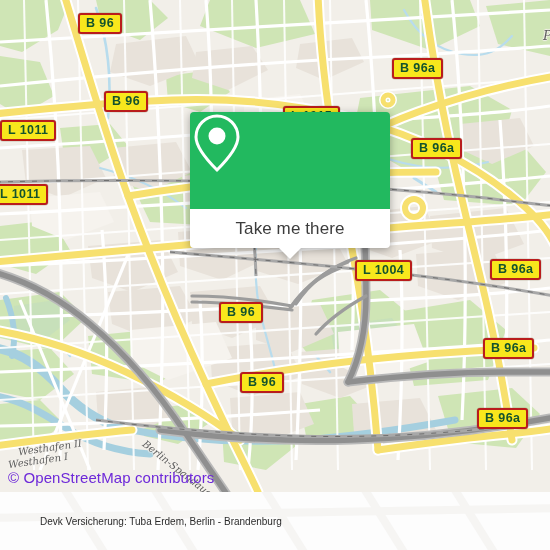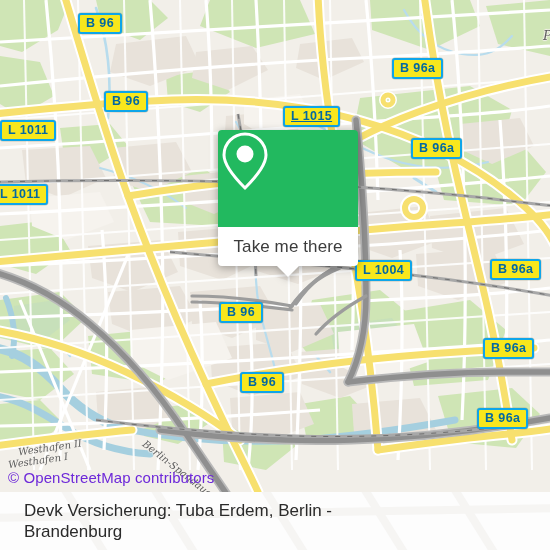--- a/index.html
+++ b/index.html
@@ -17,23 +17,23 @@
     width: 550px; height: 492px;
     overflow: hidden;
     background: #f2efe9;
   }
   #map svg { position: absolute; left: 0; top: 0; display: block; }
 
   
   .shield {
     position: absolute;
     background: #f8e71c;
-    border: 2px solid #0ea5e9;
+    border: 2px solid #b91c1c;
     border-radius: 3px;
-    color: #0369a1;
+    color: #14532d;
     font-size: 12.5px;
     font-weight: bold;
     letter-spacing: .4px;
     padding: 1px 6px 2px 6px;
     line-height: 14px;
     white-space: nowrap;
     box-shadow: 0 0 0 0.5px rgba(120,115,80,.35);
   }
 
   
@@ -55,25 +55,24 @@
     left: 8px; bottom: 6px;
     font-size: 15px;
     color: #6d28d9;
     letter-spacing: .1px;
     white-space: nowrap;
   }
 
   
   #popup {
     position: absolute;
-    left: 190px; top: 130px;
-    width: 140px;
+    left: 190px; top: 112px;
+    width: 200px;
     border-radius: 4px;
     filter: drop-shadow(0 2px 4px rgba(0,0,0,.33));
-    margin-left: 28px;
   }
   #popup-head {
     background: #22b95f;
     height: 97px;
     border-radius: 4px 4px 0 0;
     display: flex; align-items: center; justify-content: center;
   }
   #popup-foot {
     background: #ffffff;
     height: 39px;
@@ -106,23 +105,23 @@
     align-items: center;
     overflow: hidden;
   }
   #footer-watermark {
     position: absolute; left: 0; top: 0;
     width: 550px; height: 58px;
     opacity: .5;
   }
   #footer-title {
     position: relative;
-    margin-left: 24px;
+    margin-left: 40px;
     width: 355px;
-    font-size: 17px;
+    font-size: 10px;
     line-height: 21px;
     color: #2b2b2b;
   }
   #footer-logo {
     position: relative;
     margin-left: auto;
     margin-right: 16px;
     display: flex;
     align-items: center;
     gap: 2px;

